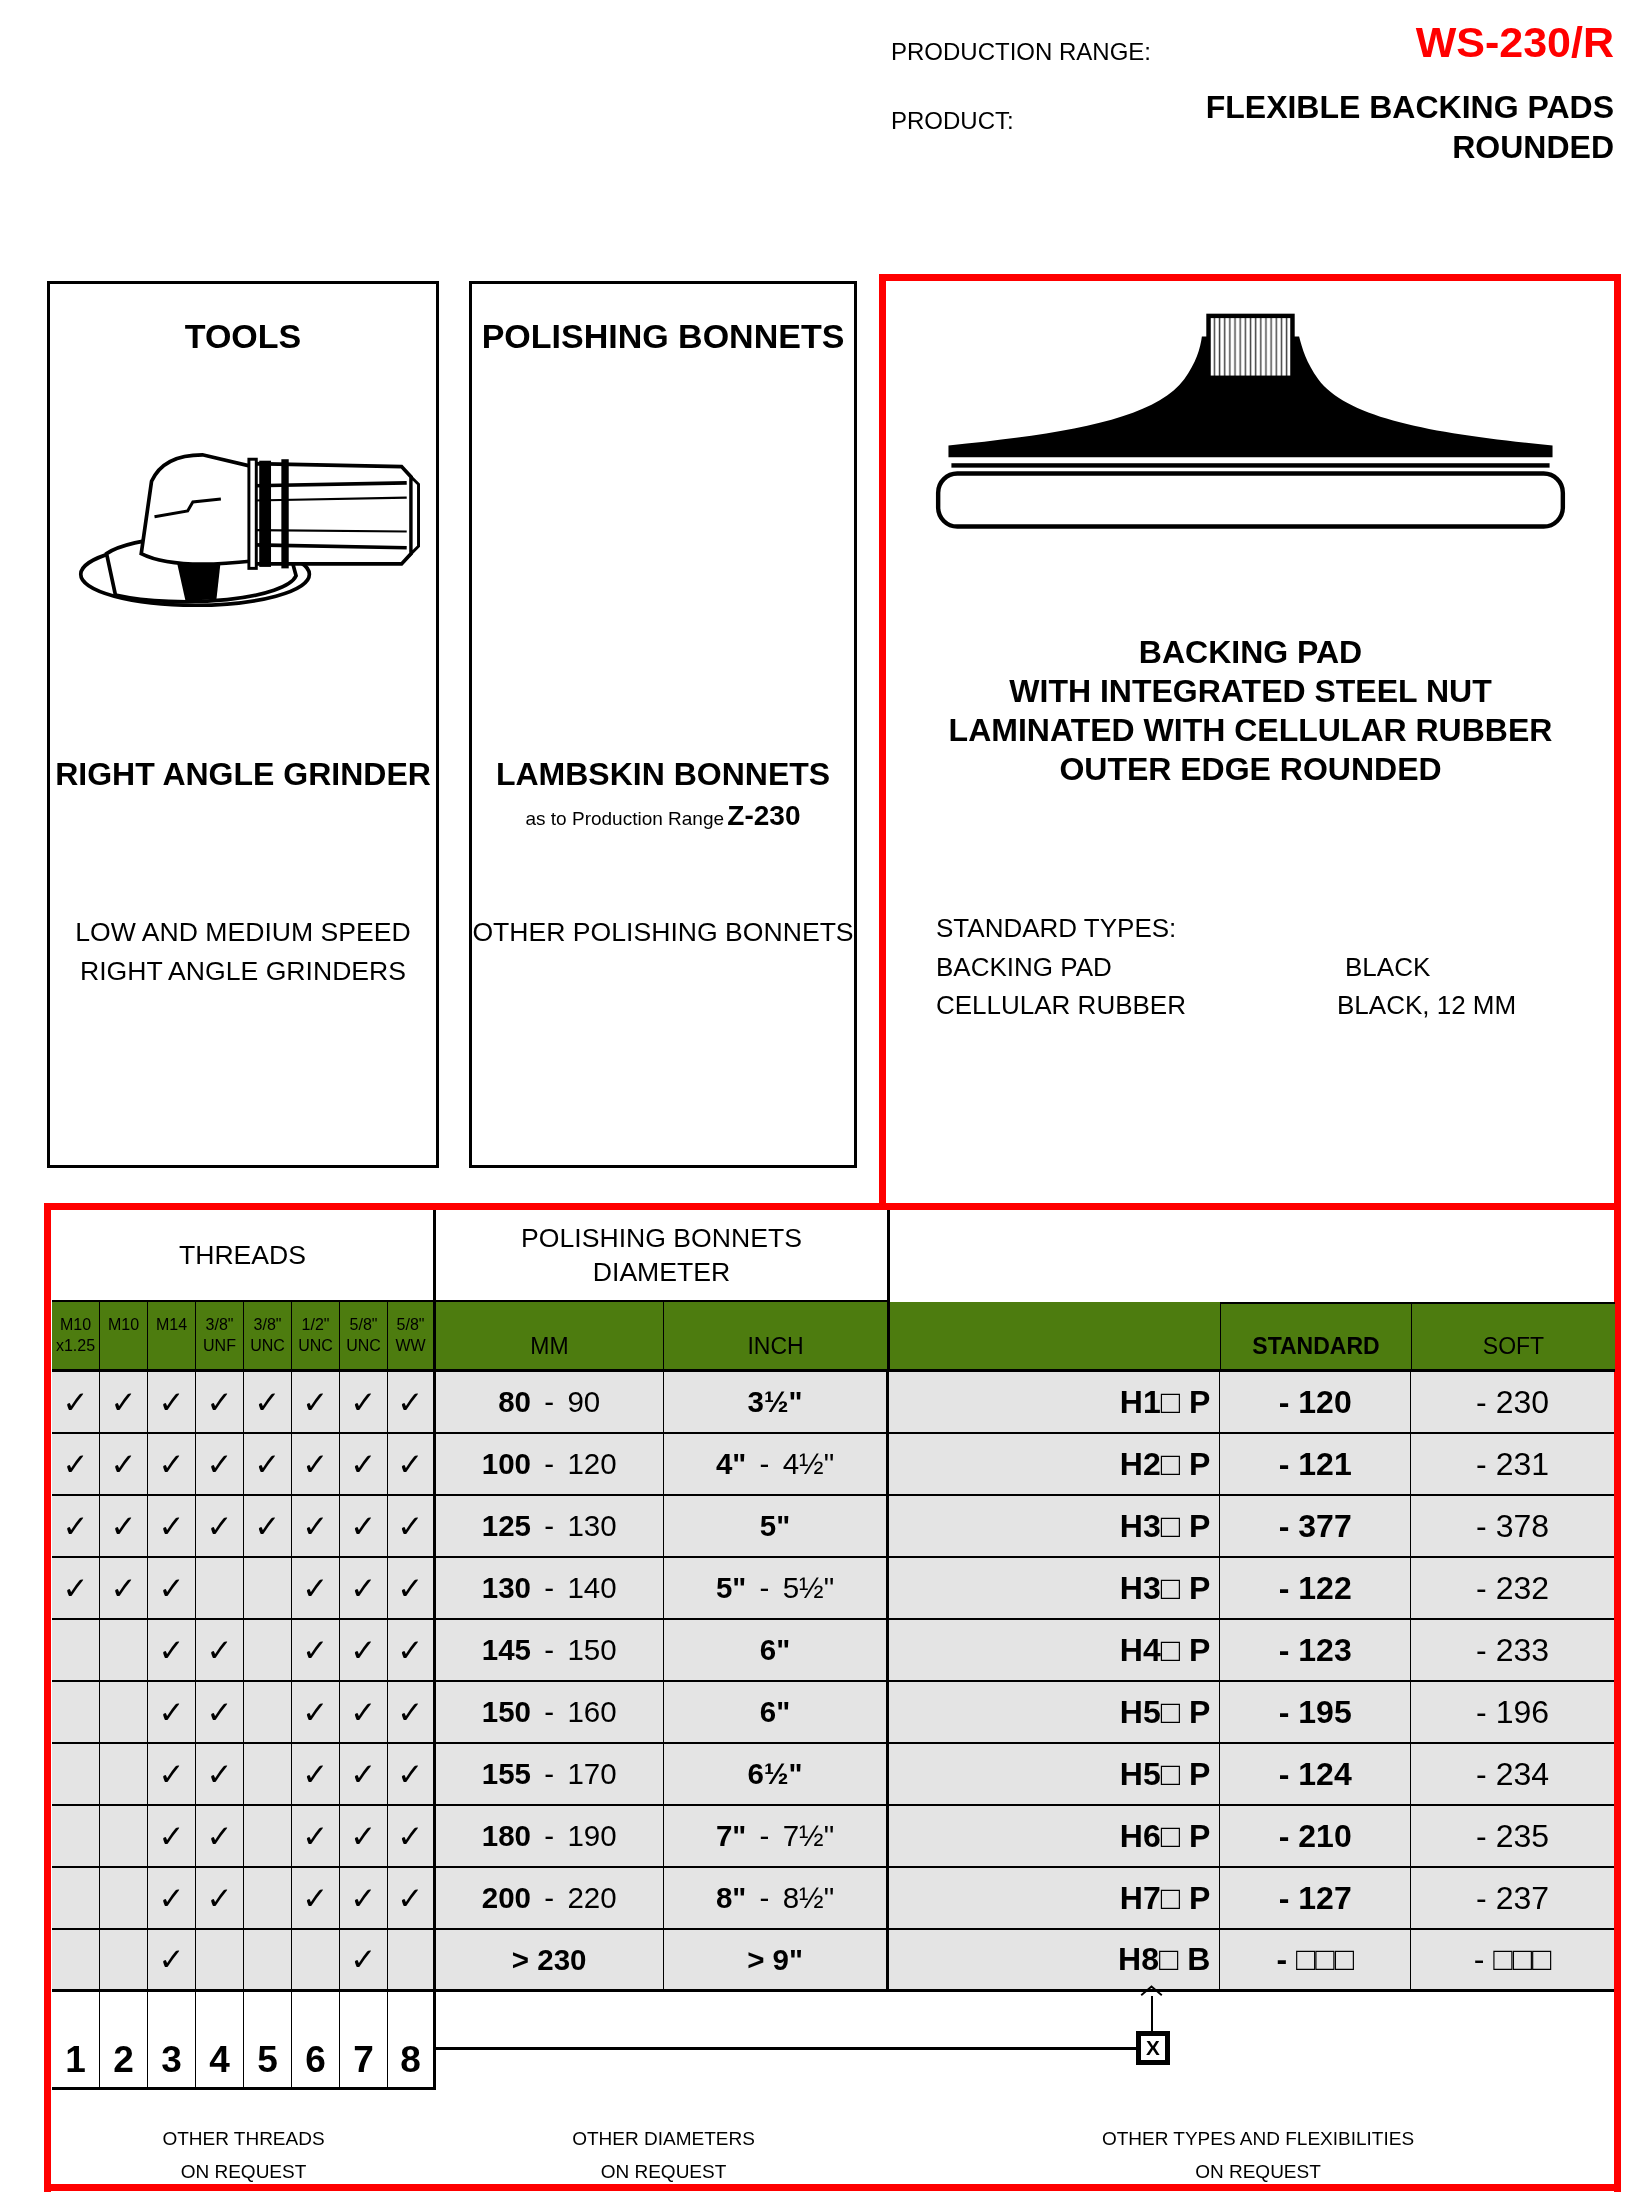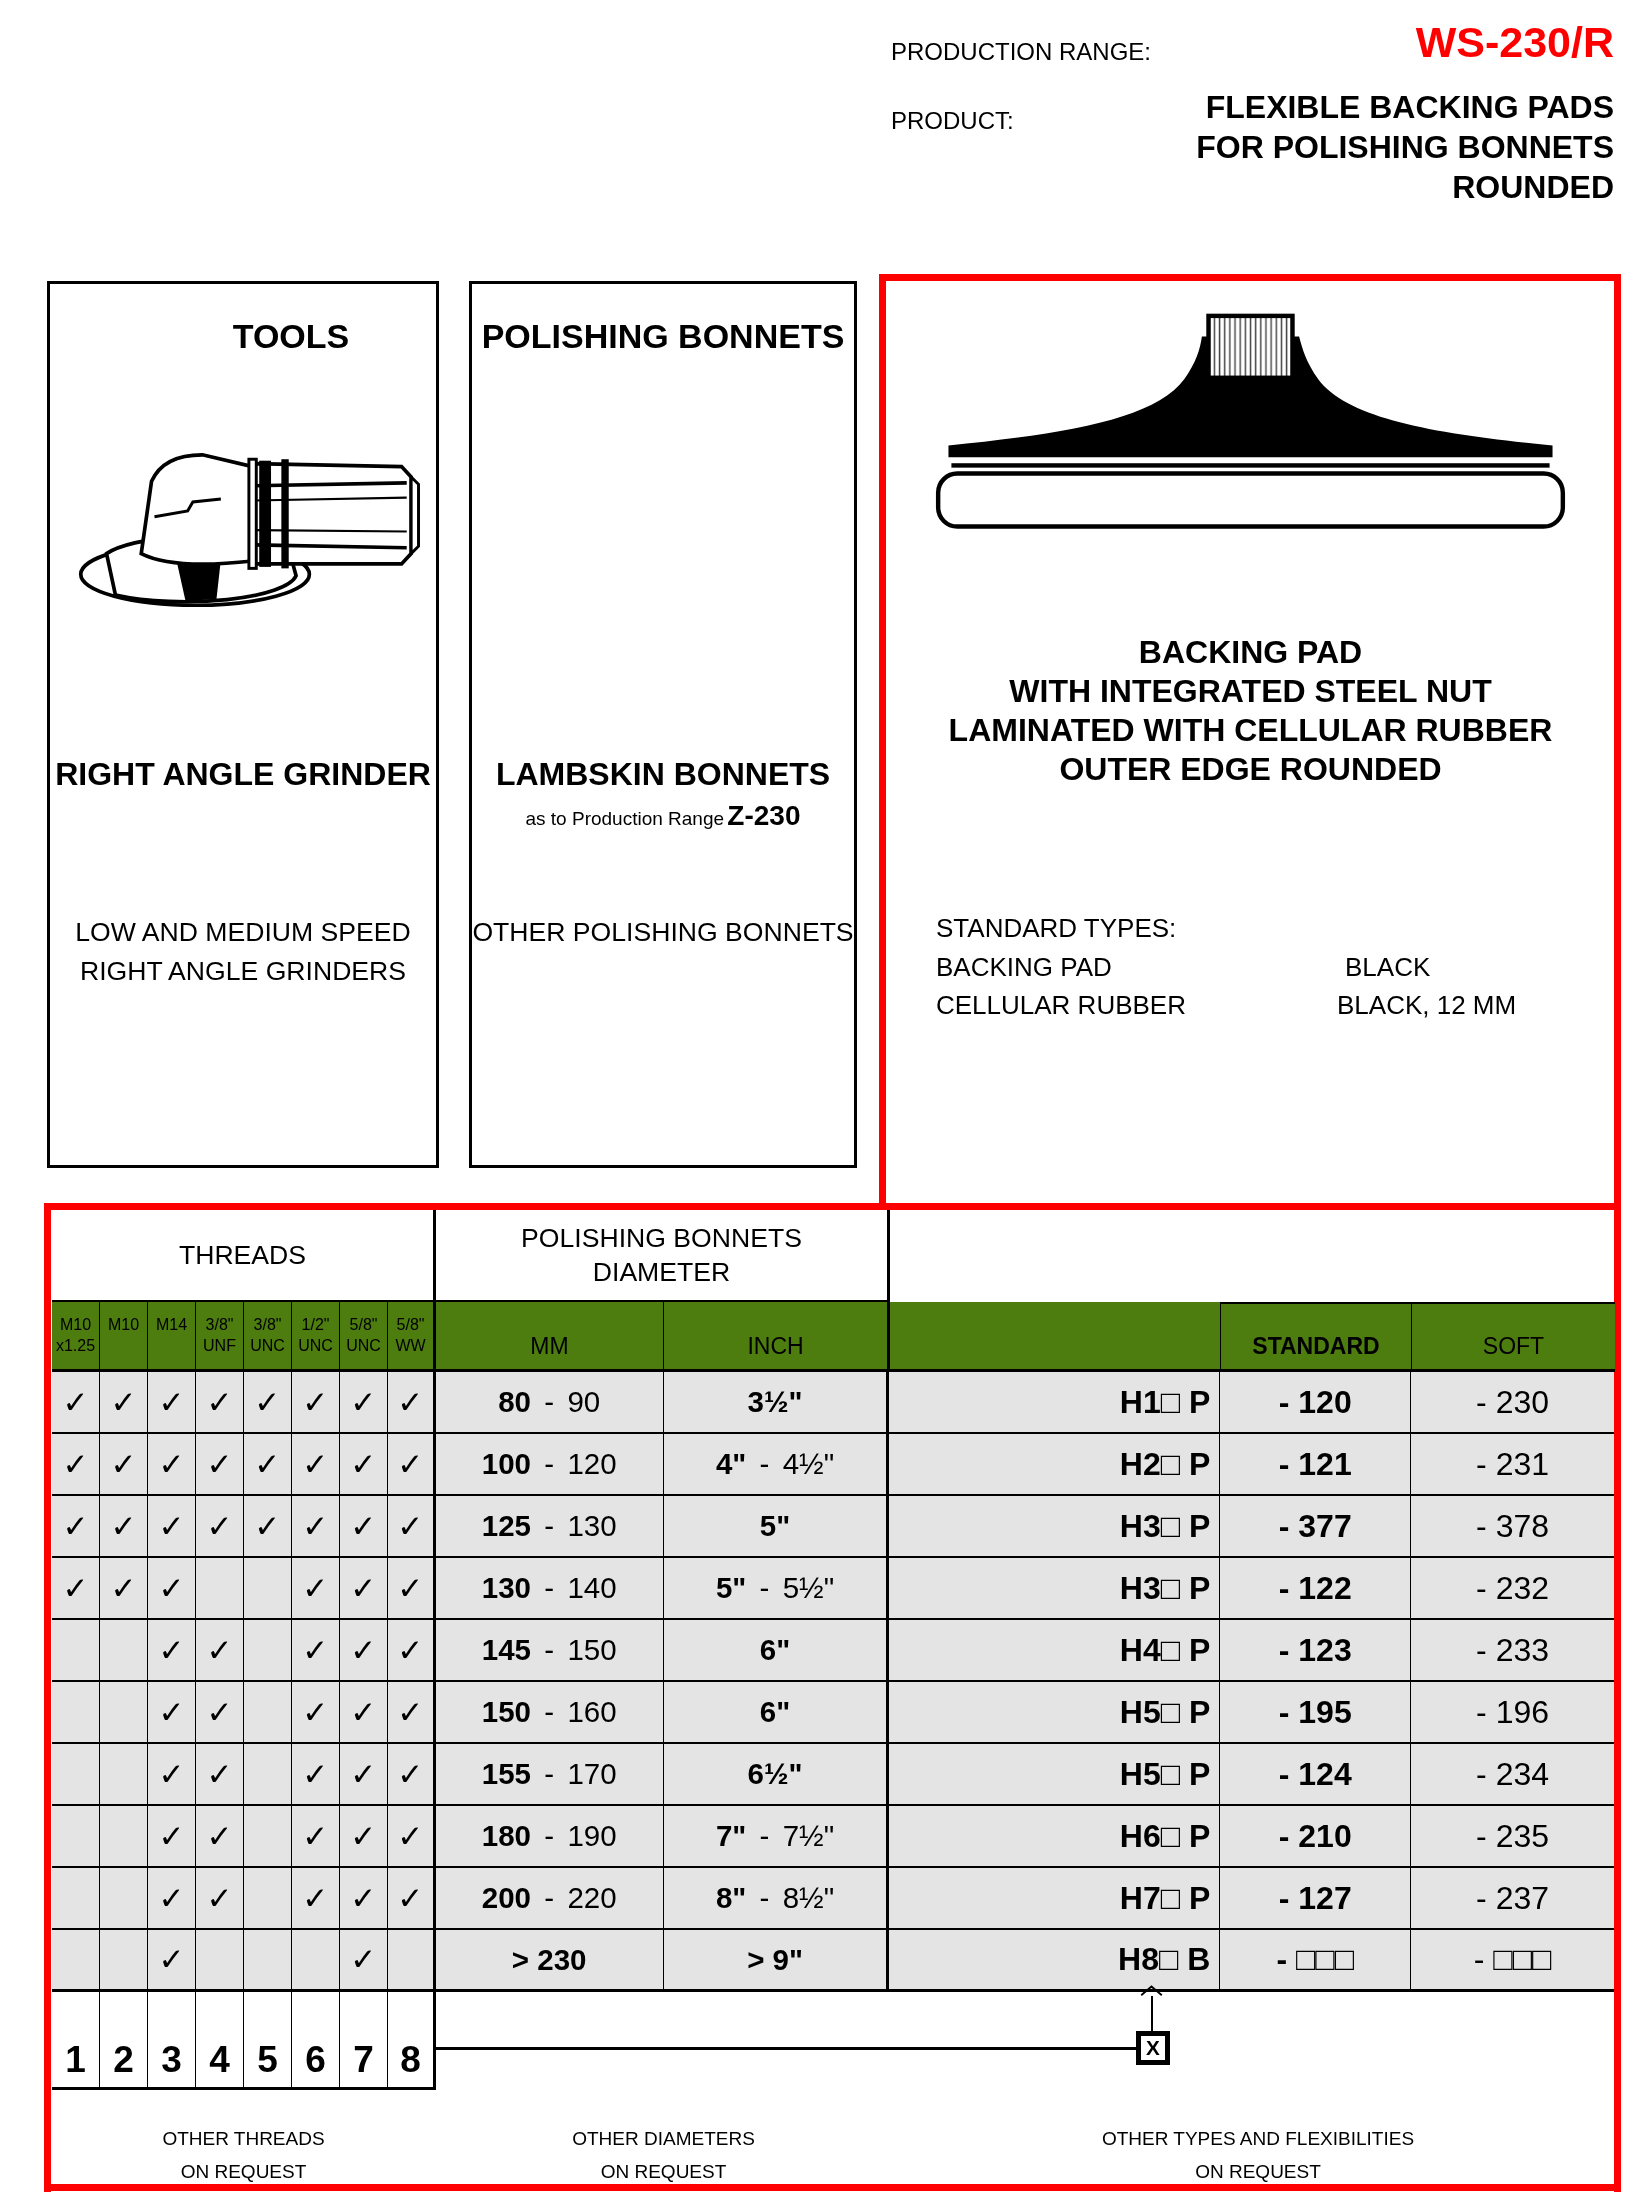--- a/index.html
+++ b/index.html
@@ -68,26 +68,25 @@
 </head>
 <body>
 
 <div class="page">
 
   <div class="abs lbl" style="left:891px;top:38px;">PRODUCTION RANGE:</div>
   <div class="abs ws-code rt" style="right:30px;top:17.7px;width:443px;">WS-230/R</div>
   <div class="abs lbl" style="left:891px;top:107px;">PRODUCT:</div>
   <div class="abs rt" style="right:30px;top:87px;width:664px;">
     <div class="title-line">FLEXIBLE BACKING PADS</div>
-    <div class="title-line">FOR POLISHING BONNETS</div>
     <div class="title-line">ROUNDED</div>
   </div>
 
   <div class="abs blackbox" style="left:47px;top:281px;width:392px;height:887px;">
-    <div class="abs boxtitle ctr" style="top:33px;left:0;padding-left:48px;">TOOLS</div>
+    <div class="abs boxtitle ctr" style="top:33px;left:0;">TOOLS</div>
     <svg class="abs" style="left:15.5px;top:100px;" width="354" height="236" viewBox="0 0 480 320">
       <ellipse cx="175" cy="258" rx="155" ry="42" fill="#fff" stroke="#000" stroke-width="5"></ellipse>
       <path d="M55,230 a150,38 0 0 1 245,-14 l12,44 a150,40 0 0 1 -245,26 z" fill="#fff" stroke="#000" stroke-width="5"></path>
       <polygon points="150,240 210,238 204,292 162,294" fill="#000"></polygon>
       <path d="M253,112 L185,96 Q132,96 116,132 L102,230 Q145,252 253,240 Z" fill="#fff" stroke="#000" stroke-width="5"></path>
       <path d="M120,180 L165,172 L172,160 L210,156" fill="none" stroke="#000" stroke-width="4"></path>
       <polygon points="253,108 455,112 468,126 468,230 455,244 253,244" fill="#fff" stroke="#000" stroke-width="5"></polygon>
       <line x1="253" y1="138" x2="462" y2="134" stroke="#000" stroke-width="5"></line>
       <line x1="253" y1="158" x2="462" y2="154" stroke="#000" stroke-width="3"></line>
       <line x1="253" y1="198" x2="462" y2="200" stroke="#000" stroke-width="3"></line>

